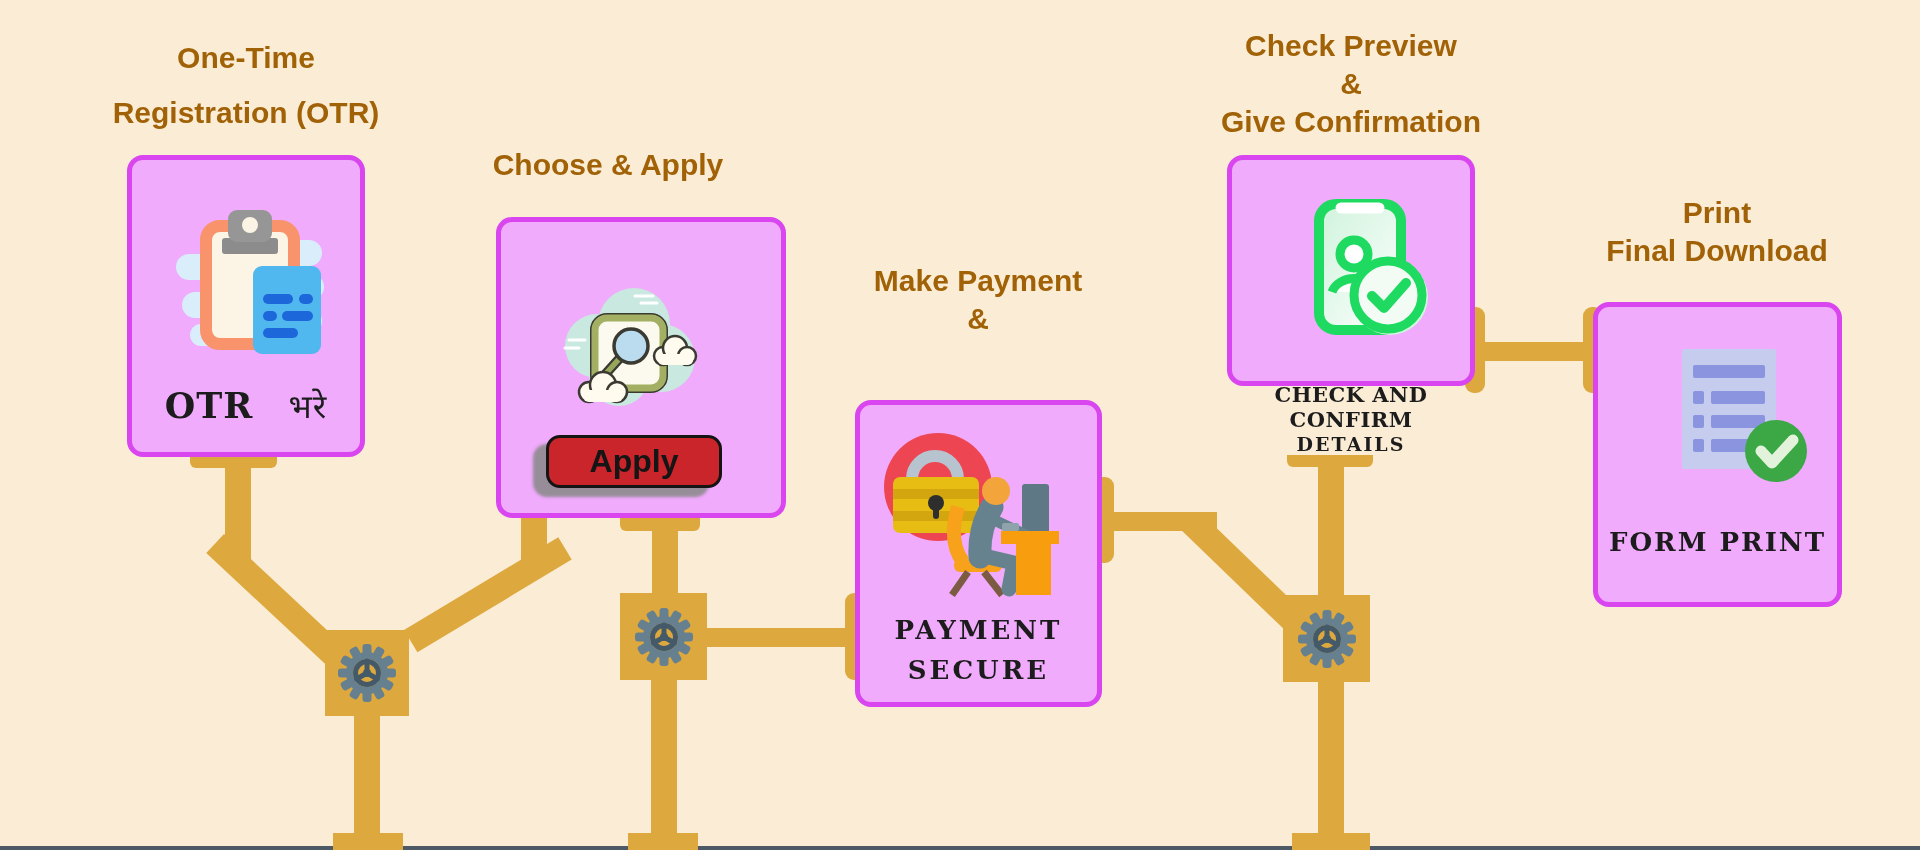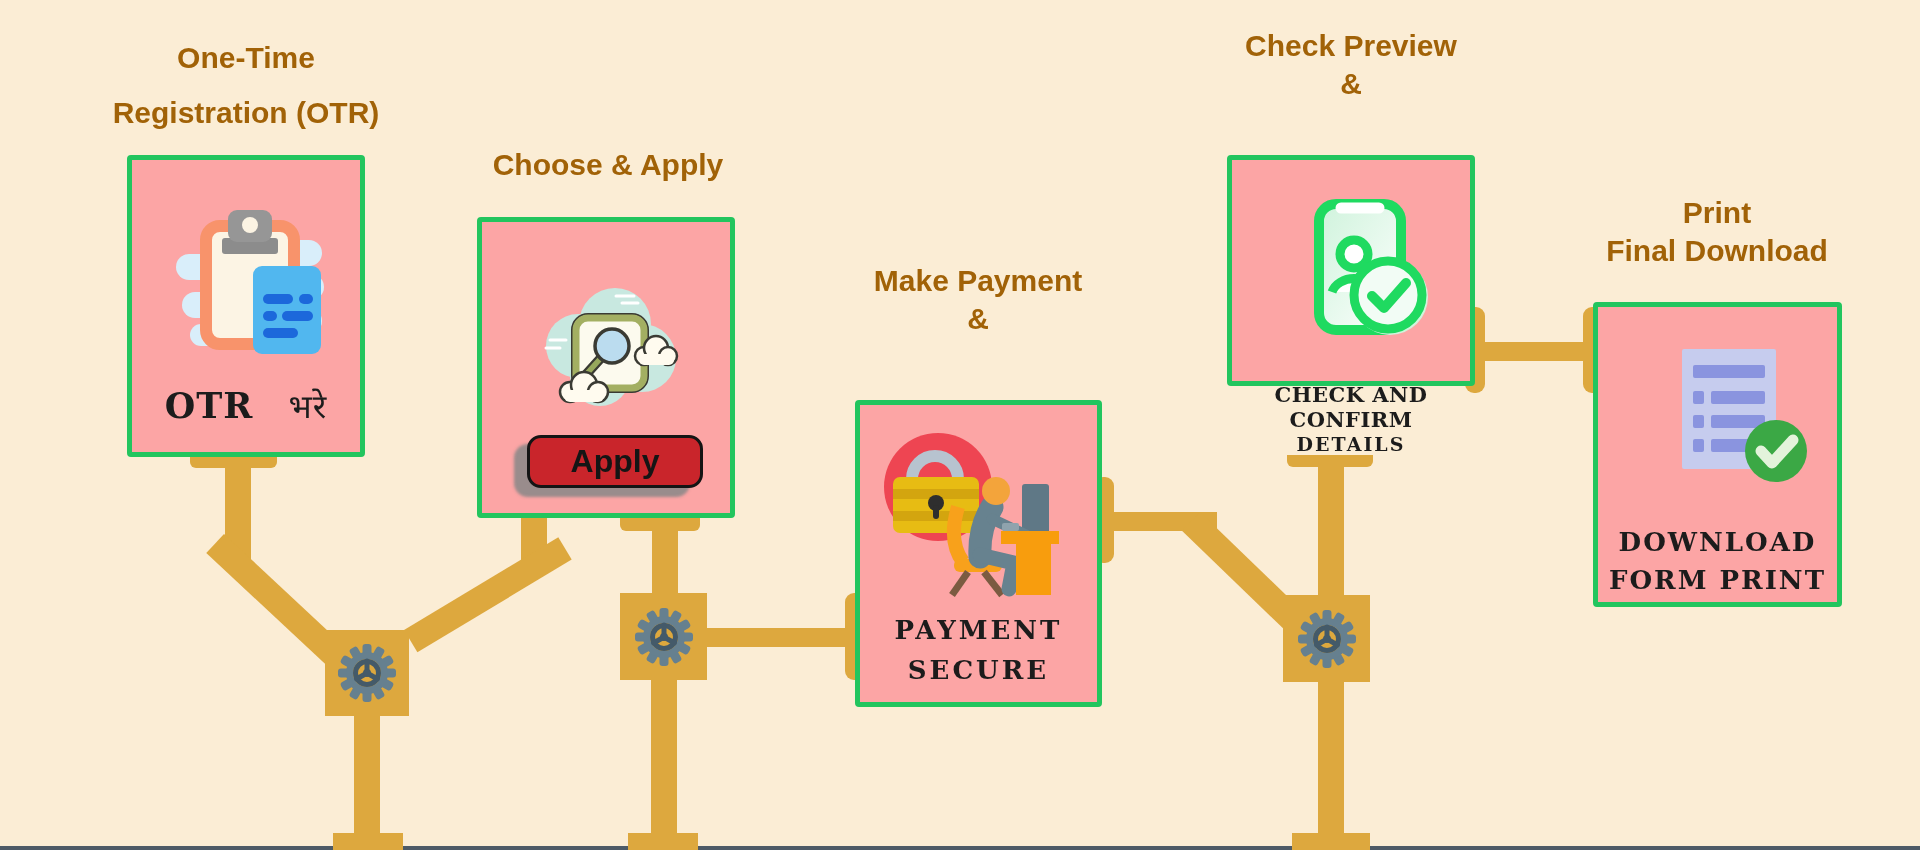--- a/index.html
+++ b/index.html
@@ -12,21 +12,21 @@
   
   .strip{left:0;top:846px;width:1920px;height:4px;background:#4D5A66;z-index:0;}
   
   .pipe{background:#DDA83E;z-index:1;}
   .diag{position:absolute;height:26px;background:#DDA83E;transform-origin:0 0;z-index:1;}
   .flange{position:absolute;background:#DDA83E;border-radius:9px;z-index:1;}
   .foot{position:absolute;background:#DDA83E;z-index:1;}
   
   .gearbox{position:absolute;width:87px;height:87px;background:#DDA83E;z-index:2;display:flex;align-items:center;justify-content:center;}
   
-  .card{position:absolute;background:#fca5a5;border:5px solid #22c55e;border-radius:4px;z-index:3;box-sizing:border-box;}
+  .card{position:absolute;background:#f0abfc;border:5px solid #d946ef;border-radius:16px;z-index:3;box-sizing:border-box;}
   
   .title{position:absolute;text-align:center;color:#a16207;font-weight:800;font-size:30px;z-index:3;letter-spacing:0;}
   .title div{white-space:nowrap;}
   .lh55 div{line-height:55px;}
   .lh38 div{line-height:38px;}
   
   .caption{position:absolute;left:0;right:0;text-align:center;color:#1C1C1C;
     font-family:"DejaVu Serif",serif;font-weight:700;z-index:4;}
   .cap3{font-size:26px;letter-spacing:3px;line-height:40px;}
   .cap4 .l1{font-size:21px;letter-spacing:.5px;line-height:25px;}
@@ -149,20 +149,21 @@
 <div class="title lh38" style="left:458px;top:146px;width:300px;text-align:center;">
   <div>Choose &amp; Apply</div>
 </div>
 <div class="title lh38" style="left:828px;top:262px;width:300px;">
   <div>Make Payment</div>
   <div>&amp;</div>
 </div>
 <div class="title lh38" style="left:1196px;top:27px;width:310px;">
   <div>Check Preview</div>
   <div>&amp;</div>
+  <div>Give Confirmation</div>
 </div>
 <div class="title lh38" style="left:1567px;top:194px;width:300px;">
   <div>Print</div>
   <div>Final Download</div>
 </div>
 
 <div class="card" style="left:127px;top:155px;width:238px;height:302px;">
   <div class="icon-wrap" style="left:36px;top:36px;">
     <svg width="160" height="160" viewBox="0 0 160 160">
       <g fill="#D9EEFA">
@@ -186,21 +187,21 @@
         <rect x="95" y="132" width="35" height="10" rx="5"></rect>
       </g>
     </svg>
   </div>
   <div class="caption cap1" style="bottom:24px;">
     <span>OTR</span>
     <span class="hin">भरे</span>
   </div>
 </div>
 
-<div class="card" style="left:477px;top:217px;width:258px;height:301px;">
+<div class="card" style="left:496px;top:217px;width:290px;height:301px;">
   <div class="icon-wrap" style="left:38px;top:52px;">
     <svg width="170" height="150" viewBox="0 0 170 150">
       <g fill="#C8E8E0">
         <circle cx="58" cy="72" r="32"></circle>
         <circle cx="95" cy="50" r="36"></circle>
         <circle cx="122" cy="84" r="34"></circle>
         <circle cx="80" cy="102" r="30"></circle>
       </g>
       <g stroke="#FFFFFF" stroke-width="3" stroke-linecap="round">
         <line x1="30" y1="66" x2="46" y2="66"></line>
@@ -296,16 +297,15 @@
         <rect x="31" y="76" width="11" height="13" rx="2"></rect>
         <rect x="49" y="76" width="54" height="13" rx="2"></rect>
         <rect x="31" y="100" width="11" height="13" rx="2"></rect>
         <rect x="49" y="100" width="54" height="13" rx="2"></rect>
       </g>
       <circle cx="114" cy="112" r="31" fill="#3BA845"></circle>
       <path d="M99,112 l11,12 l21,-23" fill="none" stroke="#E3F3DB" stroke-width="11" stroke-linecap="round" stroke-linejoin="round"></path>
     </svg>
   </div>
   <div class="caption cap5" style="top:216px;">
-    <div>DOWNLOAD</div>
     <div>FORM PRINT</div>
   </div>
 </div>
 
 </body></html>

